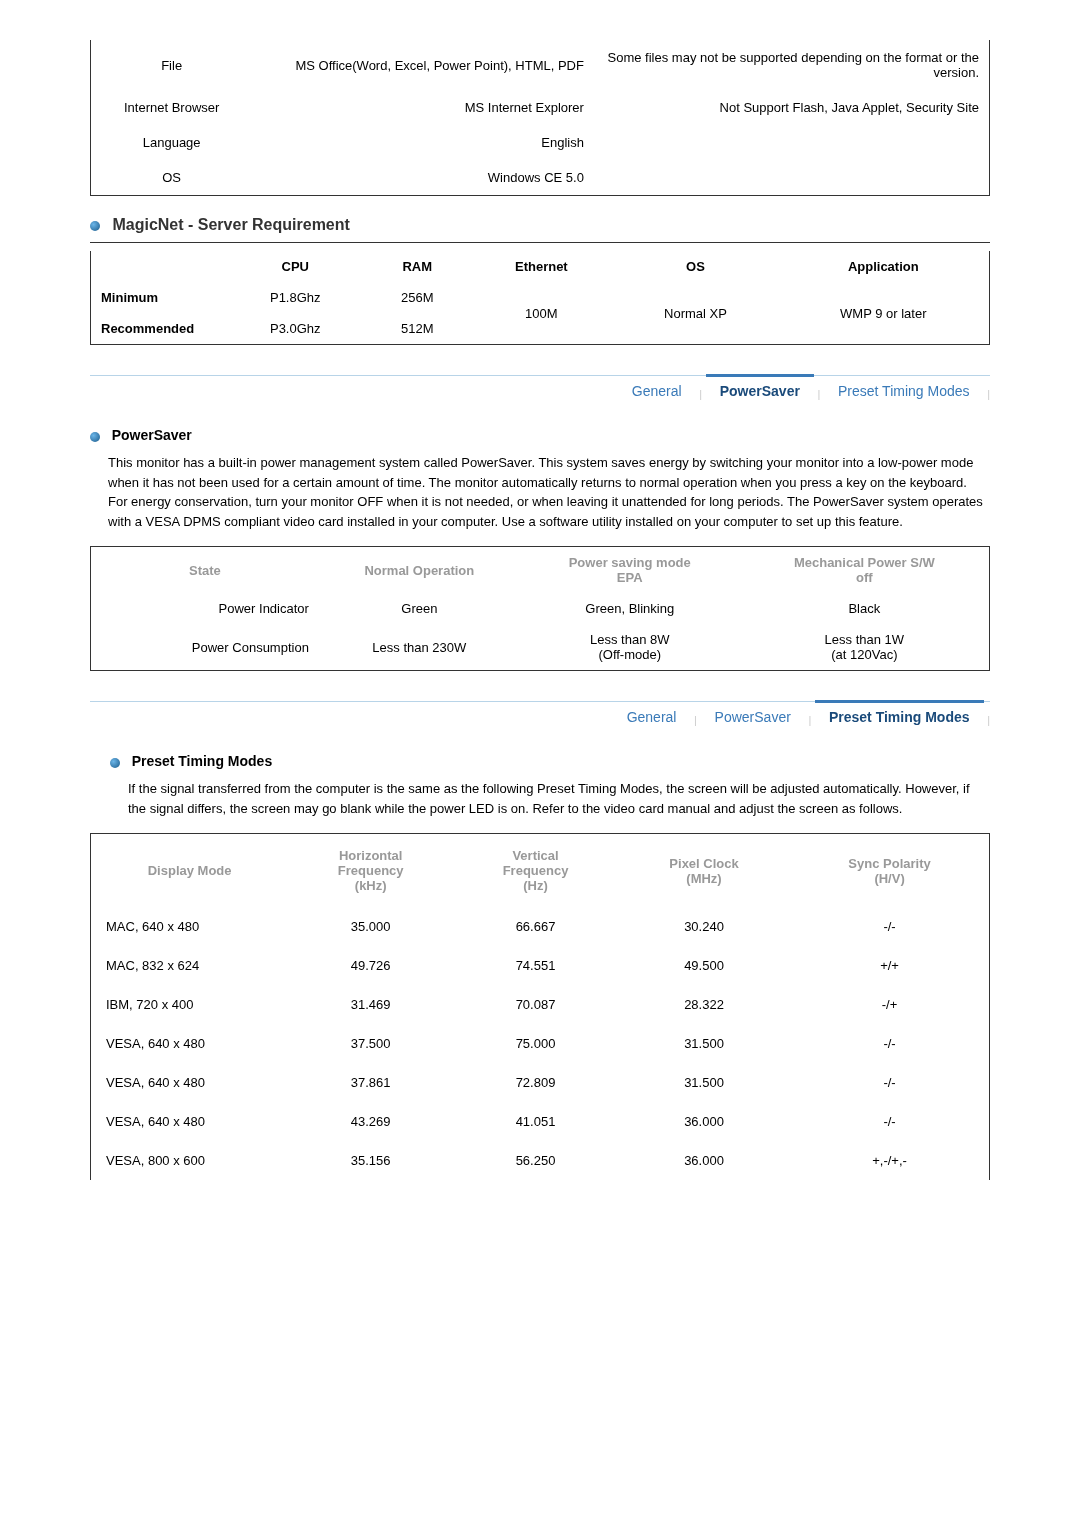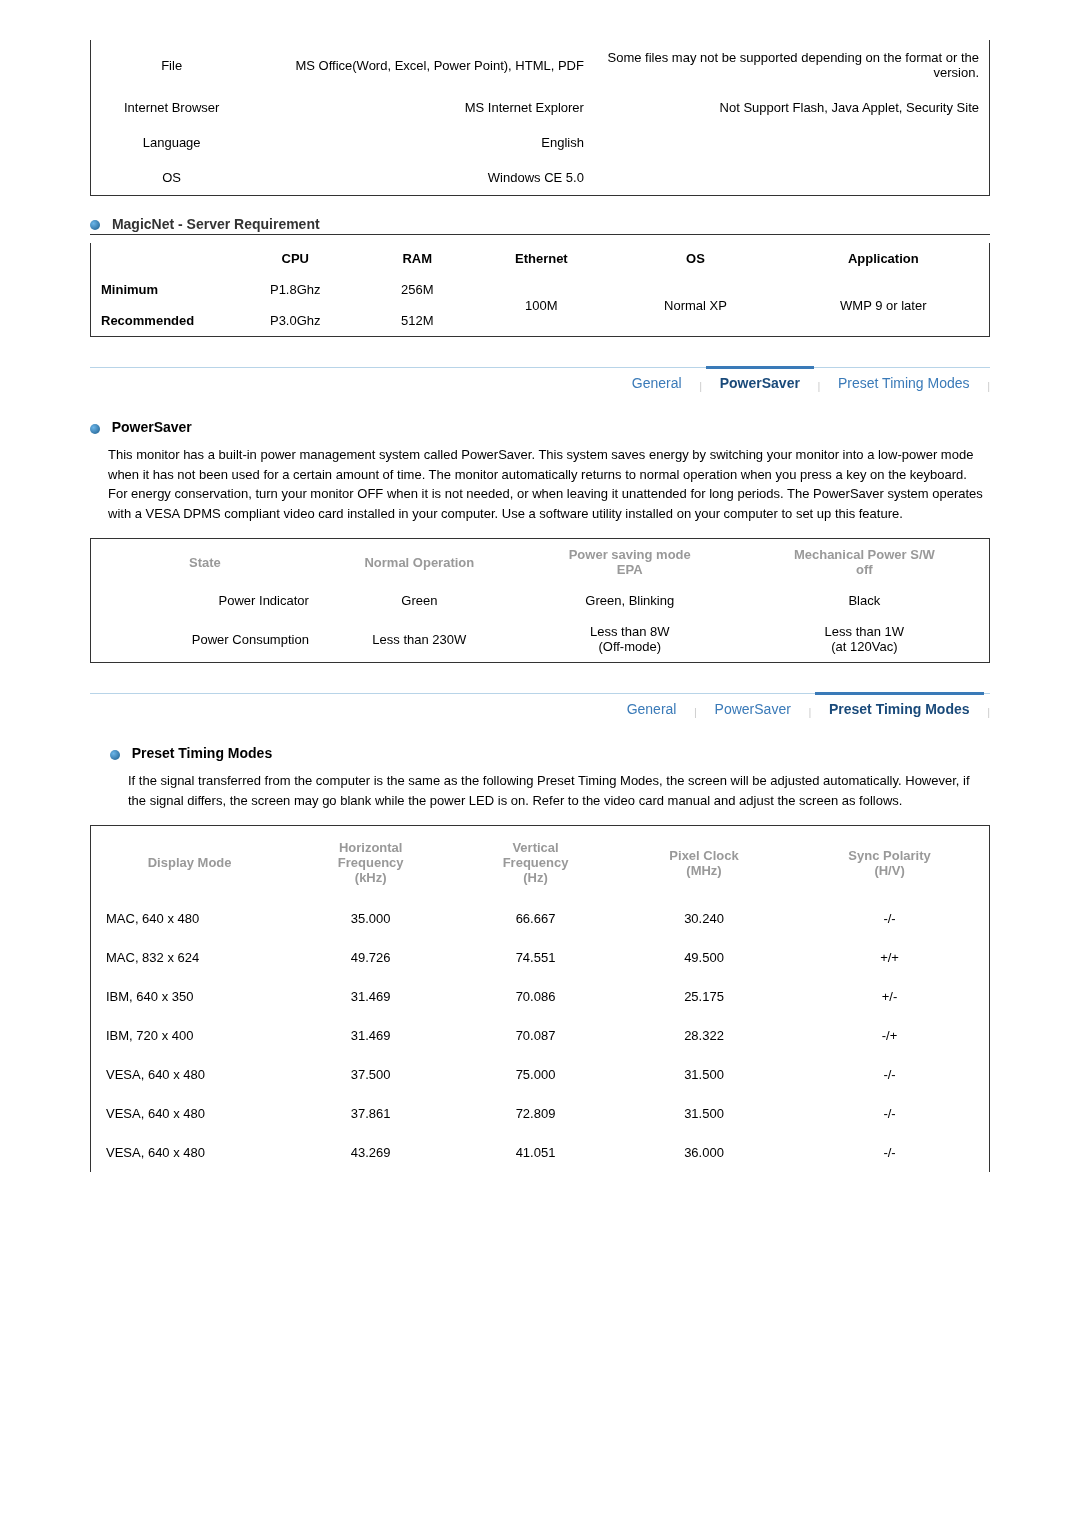--- a/index.html
+++ b/index.html
@@ -30,26 +30,26 @@
   font-size: 13px;
 }
 th {
   font-weight: bold;
   color: #999;
 }
 .left {
   text-align: right;
 }
 .section-header {
-  font-size: 14px;
+  font-size: 16px;
   font-weight: bold;
   color: #333;
   margin: 20px 0 8px 0;
   border-bottom: 1px solid #333;
-  padding-bottom: 2px;
+  padding-bottom: 8px;
 }
 .bullet {
   display: inline-block;
   width: 10px;
   height: 10px;
   background: radial-gradient(circle at 35% 35%, #6bb5e8, #1a5a8a);
   border-radius: 50%;
   margin-right: 8px;
   vertical-align: middle;
 }
@@ -254,27 +254,20 @@
     <td>-/-</td>
   </tr>
   <tr>
     <td>MAC, 832 x 624</td>
     <td>49.726</td>
     <td>74.551</td>
     <td>49.500</td>
     <td>+/+</td>
   </tr>
   <tr>
-    <td>IBM, 640 x 350</td>
-    <td>31.469</td>
-    <td>70.086</td>
-    <td>25.175</td>
-    <td>+/-</td>
-  </tr>
-  <tr>
     <td>IBM, 720 x 400</td>
     <td>31.469</td>
     <td>70.087</td>
     <td>28.322</td>
     <td>-/+</td>
   </tr>
   <tr>
     <td>VESA, 640 x 480</td>
     <td>37.500</td>
     <td>75.000</td>
@@ -288,14 +281,21 @@
     <td>31.500</td>
     <td>-/-</td>
   </tr>
   <tr>
     <td>VESA, 640 x 480</td>
     <td>43.269</td>
     <td>41.051</td>
     <td>36.000</td>
     <td>-/-</td>
   </tr>
+  <tr>
+    <td>VESA, 800 x 600</td>
+    <td>35.156</td>
+    <td>56.250</td>
+    <td>36.000</td>
+    <td>+,-/+,-</td>
+  </tr>
 </tbody>
   </table>
 
 </body></html>

